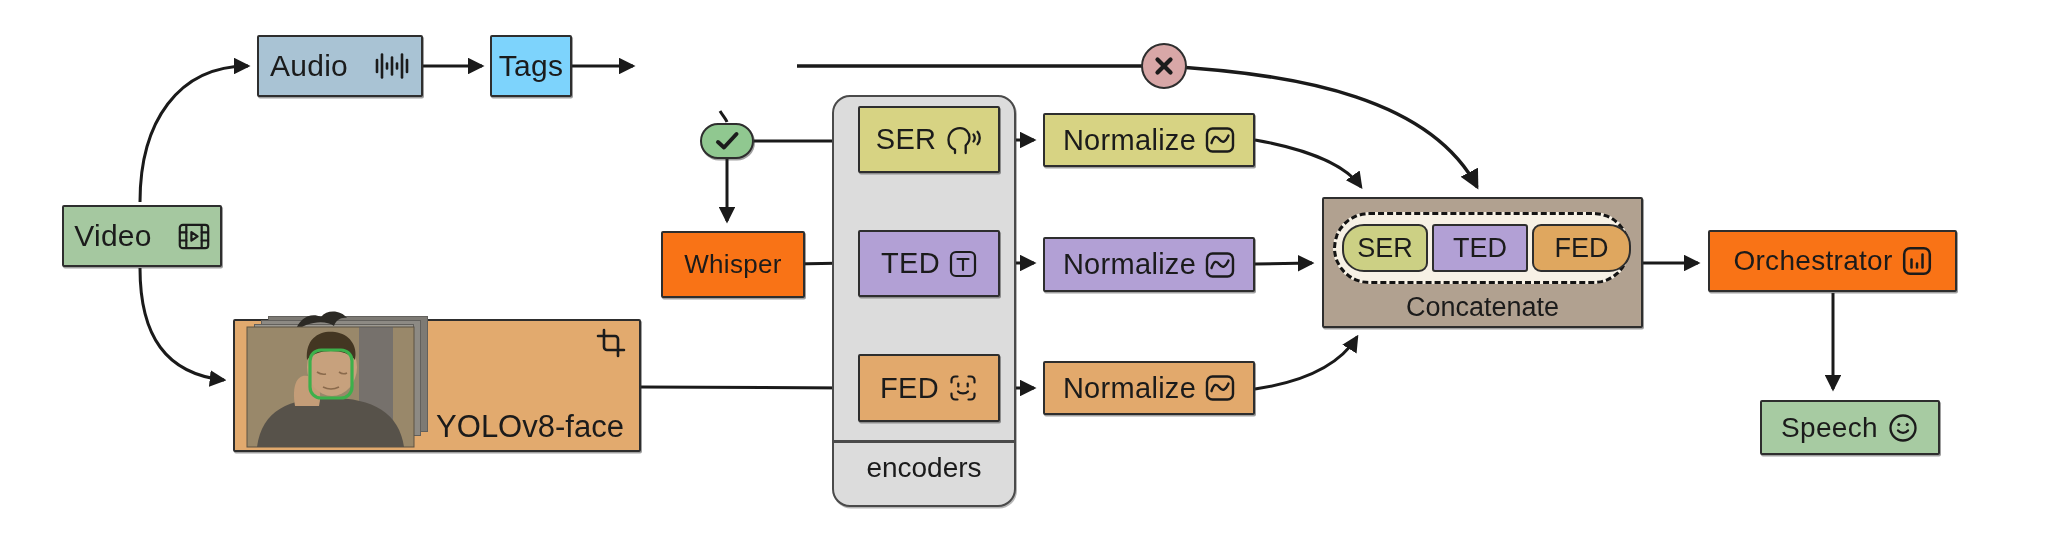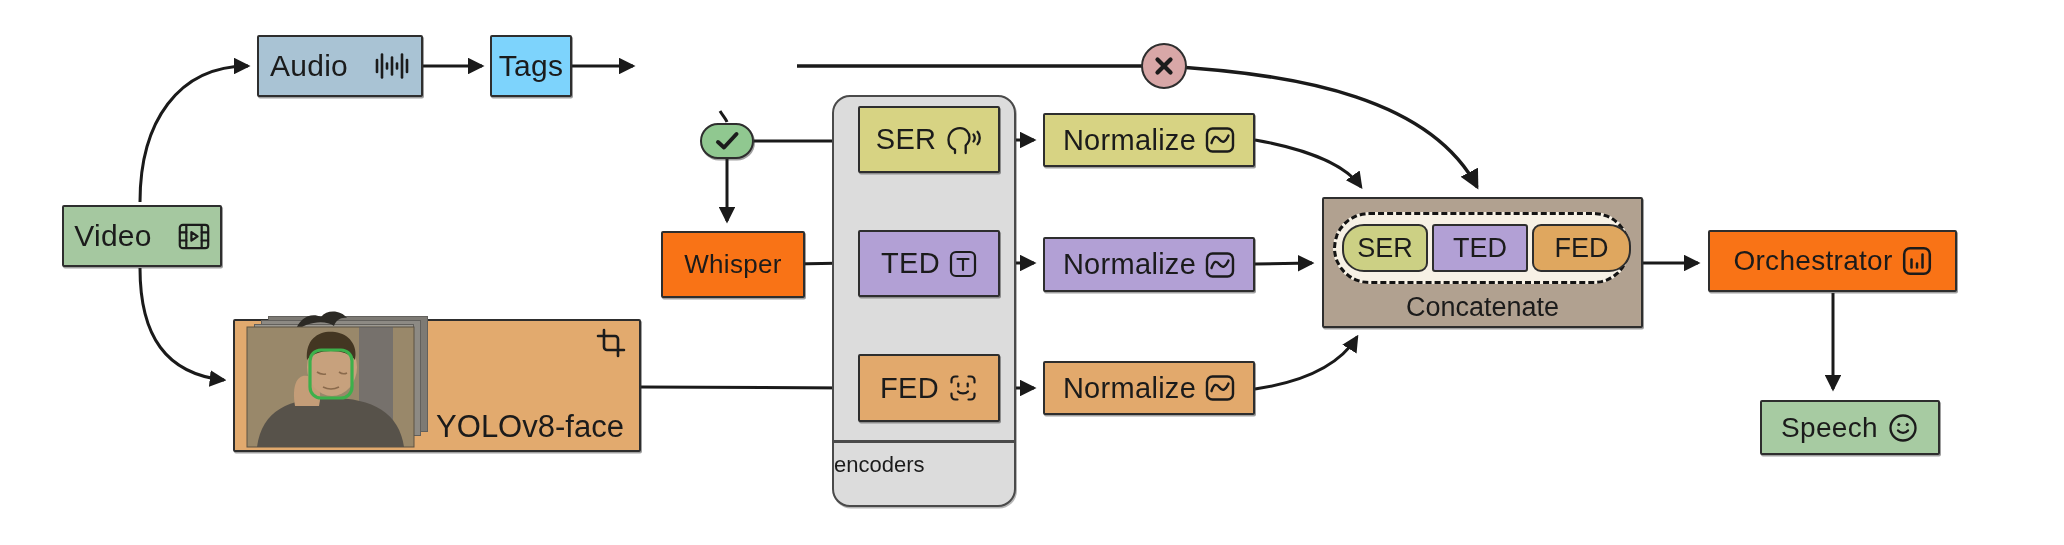--- a/index.html
+++ b/index.html
@@ -18,21 +18,21 @@
   .node svg{flex:0 0 auto;}
   .diamond-wrap{position:absolute;display:flex;align-items:center;justify-content:center;}
   .diamond-wrap .lbl{position:absolute;font-size:28px;}
   .pill{border-radius:18px;}
   .circle{border-radius:50%;box-shadow:none;}
   .group{
     position:absolute;box-sizing:border-box;border:2.5px solid #4a4a4a;border-radius:18px;
     box-shadow:1px 1.5px 0 rgba(45,45,45,0.35);
   }
   .group .divider{position:absolute;left:0;right:0;height:2.5px;background:#4a4a4a;}
-  .group .grp-label{position:absolute;left:0;right:0;font-size:22px;}
+  .group .grp-label{position:absolute;left:0;right:0;text-align:center;font-size:28px;}
   .chip{
     position:absolute;box-sizing:border-box;border:2.5px solid #2e2e2e;
     display:flex;align-items:center;justify-content:center;
     font-size:27px;box-shadow:none;
   }
   .dashed-stadium{
     position:absolute;box-sizing:border-box;border:3.5px dashed #141414;border-radius:37px;
   }
   .sub-label{position:absolute;left:0;right:0;text-align:center;font-size:27px;}
   .photo-frame{position:absolute;box-sizing:border-box;border:1px solid #62605c;}

